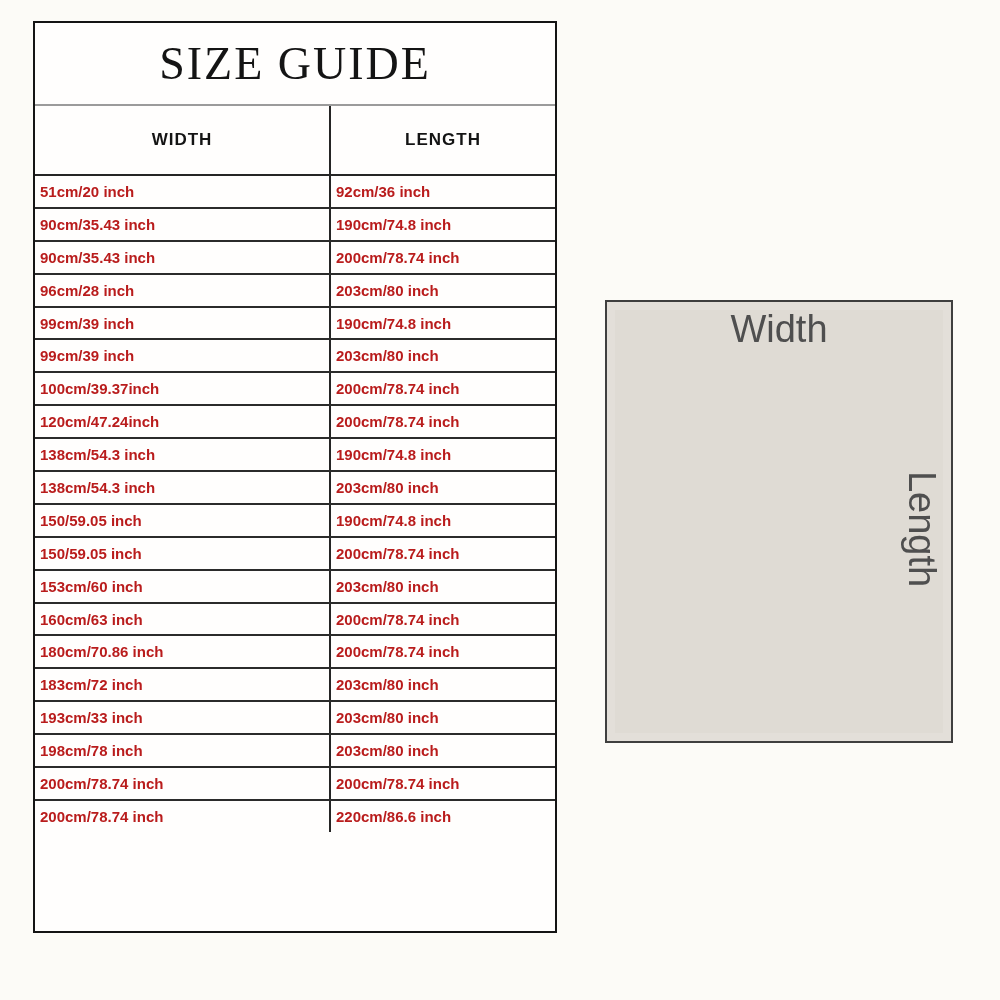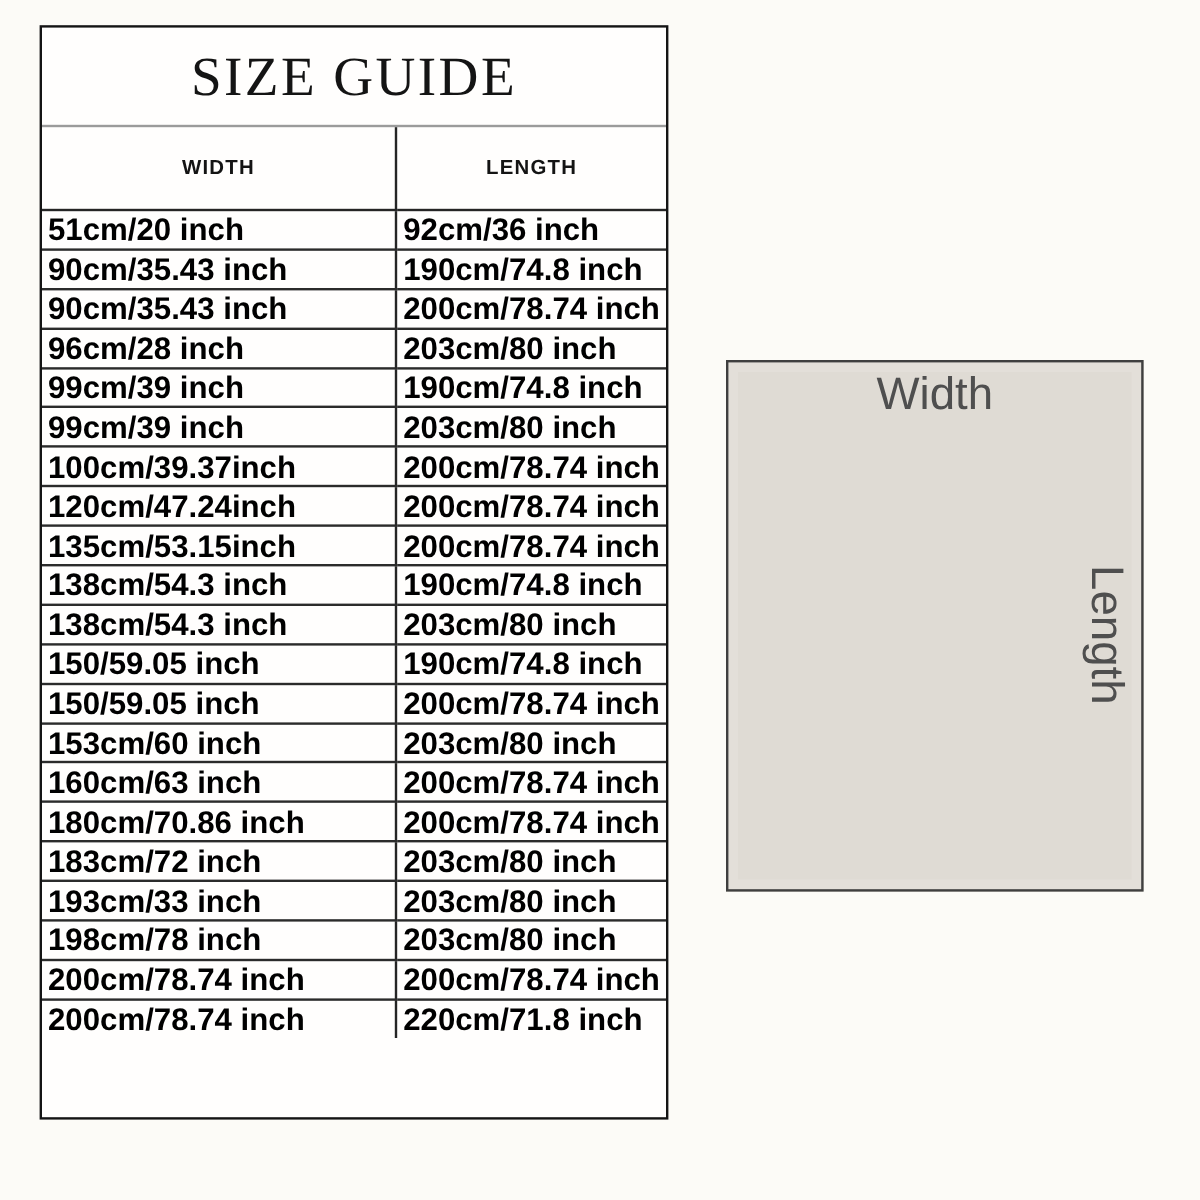--- a/index.html
+++ b/index.html
@@ -40,23 +40,23 @@
     font-size: 17px;
     font-weight: 700;
     letter-spacing: 1px;
     text-align: center;
     vertical-align: middle;
     color: #141414;
     border-bottom: 2px solid #252525;
   }
   table.guide td {
     height: 30.9px;
-    font-size: 26px;
+    font-size: 15px;
     font-weight: 700;
-    color: #000000;
+    color: #b91c1c;
     padding: 0 0 0 5px;
     vertical-align: middle;
     line-height: 1;
     white-space: nowrap;
     overflow: hidden;
     border-bottom: 2px solid #2b2b2b;
   }
   table.guide th:first-child,
   table.guide td:first-child { border-right: 2px solid #252525; }
   table.guide tbody tr:last-child td { border-bottom: none; }
@@ -133,24 +133,20 @@
         </tr>
         <tr>
           <td>100cm/39.37inch</td>
           <td>200cm/78.74 inch</td>
         </tr>
         <tr>
           <td>120cm/47.24inch</td>
           <td>200cm/78.74 inch</td>
         </tr>
         <tr>
-          <td>135cm/53.15inch</td>
-          <td>200cm/78.74 inch</td>
-        </tr>
-        <tr>
           <td>138cm/54.3 inch</td>
           <td>190cm/74.8 inch</td>
         </tr>
         <tr>
           <td>138cm/54.3 inch</td>
           <td>203cm/80 inch</td>
         </tr>
         <tr>
           <td>150/59.05 inch</td>
           <td>190cm/74.8 inch</td>
@@ -182,21 +178,21 @@
         <tr>
           <td>198cm/78 inch</td>
           <td>203cm/80 inch</td>
         </tr>
         <tr>
           <td>200cm/78.74 inch</td>
           <td>200cm/78.74 inch</td>
         </tr>
         <tr>
           <td>200cm/78.74 inch</td>
-          <td>220cm/71.8 inch</td>
+          <td>220cm/86.6 inch</td>
         </tr>
       </tbody>
   </table>
 </div>
 
 <div class="diagram" style="background: rgb(223, 219, 212); border-color: rgb(63, 63, 63); color: rgb(79, 79, 79);">
   <div class="width-label">Width</div>
   <div class="length-label">Length</div>
 </div>
 

